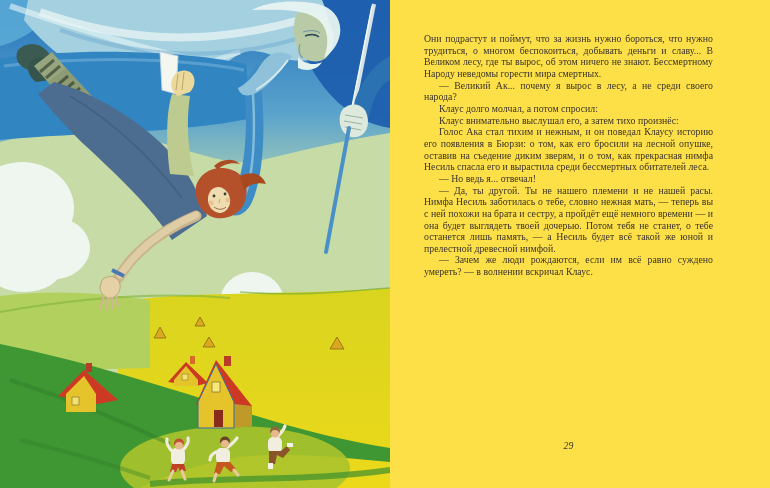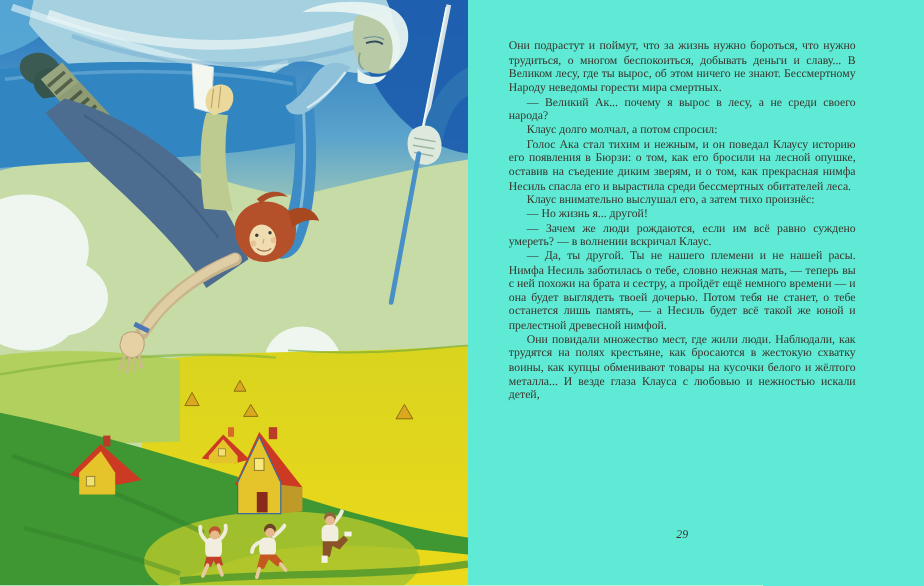--- a/index.html
+++ b/index.html
@@ -1,18 +1,18 @@
 <!DOCTYPE html>
 <html lang="ru"><head>
 <meta charset="utf-8">
 <style>
   html,body{margin:0;padding:0;}
   body{width:770px;height:488px;overflow:hidden;
        font-family:"Liberation Serif","DejaVu Serif",serif;}
-  .spread{position:relative;width:770px;height:488px;background:#5eead4;}
+  .spread{position:relative;width:770px;height:488px;background:#fde047;}
   .illustration{position:absolute;left:0;top:0;width:390px;height:488px;}
   .illustration svg{display:block;width:390px;height:488px;}
   .textpage{position:absolute;left:424px;top:33px;width:289px;
             font-size:9.8px;line-height:11.65px;color:#3a332c;
             text-align:justify;}
   .textpage p{margin:0;text-indent:15px;}
   .textpage p.noindent{text-indent:0;}
   .pagenum{position:absolute;left:424px;top:440px;width:289px;
            text-align:center;font-size:9.8px;color:#3a332c;font-style:italic;}
 </style>
@@ -203,23 +203,22 @@
           <rect x="5" y="35" width="5" height="6" fill="#f4f2e8"></rect>
         </g>
       </g>
     </svg>
   </div>
 
   <div class="textpage">
     <p class="noindent">Они подрастут и поймут, что за жизнь нужно бороться, что нужно трудиться, о многом беспокоиться, добывать деньги и славу... В Великом лесу, где ты вырос, об этом ничего не знают. Бессмертному Народу неведомы горести мира смертных.</p>
     <p>— Великий Ак... почему я вырос в лесу, а не среди своего народа?</p>
     <p>Клаус долго молчал, а потом спросил:</p>
+    <p>Клаус внимательно выслушал его, а затем тихо произнёс:</p>
     <p>Голос Ака стал тихим и нежным, и он поведал Клаусу историю его появления в Бюрзи: о том, как его бросили на лесной опушке, оставив на съедение диким зверям, и о том, как прекрасная нимфа Несиль спасла его и вырастила среди бессмертных обитателей леса.</p>
-    <p>Клаус внимательно выслушал его, а затем тихо произнёс:</p>
-    <p>— Но жизнь я... другой!</p>
+    <p>— Но ведь я... отвечал!</p>
+    <p>— Да, ты другой. Ты не нашего племени и не нашей расы. Нимфа Несиль заботилась о тебе, словно нежная мать, — теперь вы с ней похожи на брата и сестру, а пройдёт ещё немного времени — и она будет выглядеть твоей дочерью. Потом тебя не станет, о тебе останется лишь память, — а Несиль будет всё такой же юной и прелестной древесной нимфой.</p>
     <p>— Зачем же люди рождаются, если им всё равно суждено умереть? — в волнении вскричал Клаус.</p>
-    <p>— Да, ты другой. Ты не нашего племени и не нашей расы. Нимфа Несиль заботилась о тебе, словно нежная мать, — теперь вы с ней похожи на брата и сестру, а пройдёт ещё немного времени — и она будет выглядеть твоей дочерью. Потом тебя не станет, о тебе останется лишь память, — а Несиль будет всё такой же юной и прелестной древесной нимфой.</p>
-    <p>Они повидали множество мест, где жили люди. Наблюдали, как трудятся на полях крестьяне, как бросаются в жестокую схватку воины, как купцы обменивают товары на кусочки белого и жёлтого металла... И везде глаза Клауса с любовью и нежностью искали детей,</p>
   </div>
 
   <div class="pagenum">29</div>
 
 </div>
 
 </body></html>

